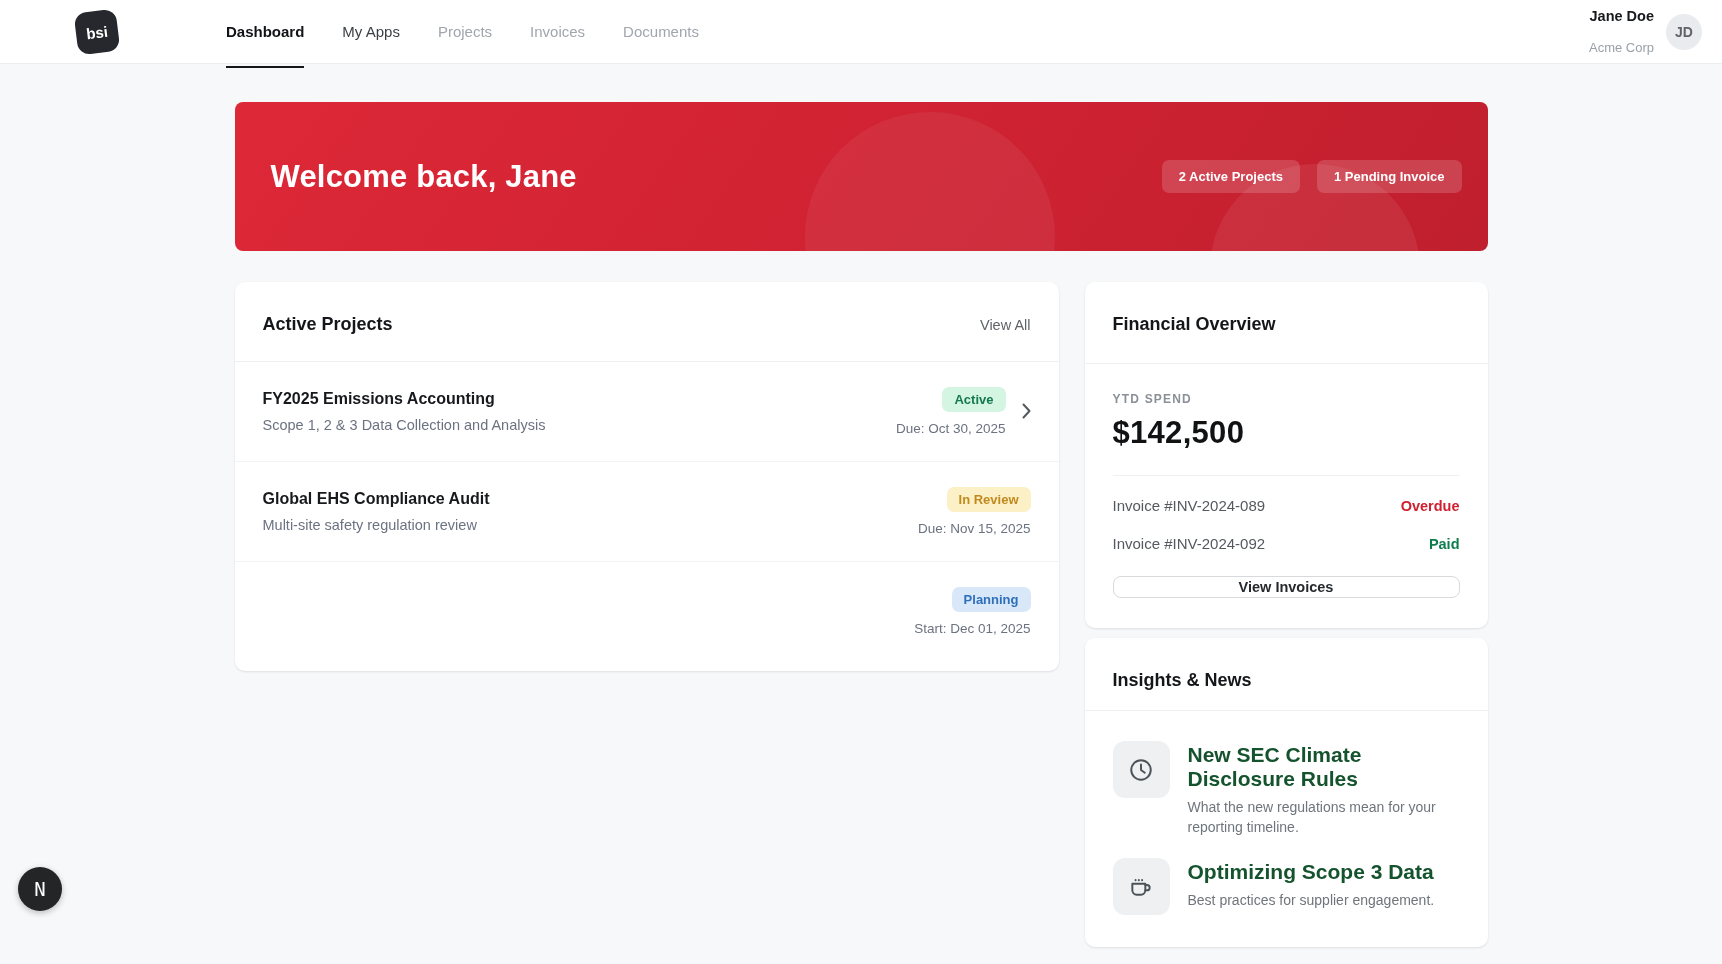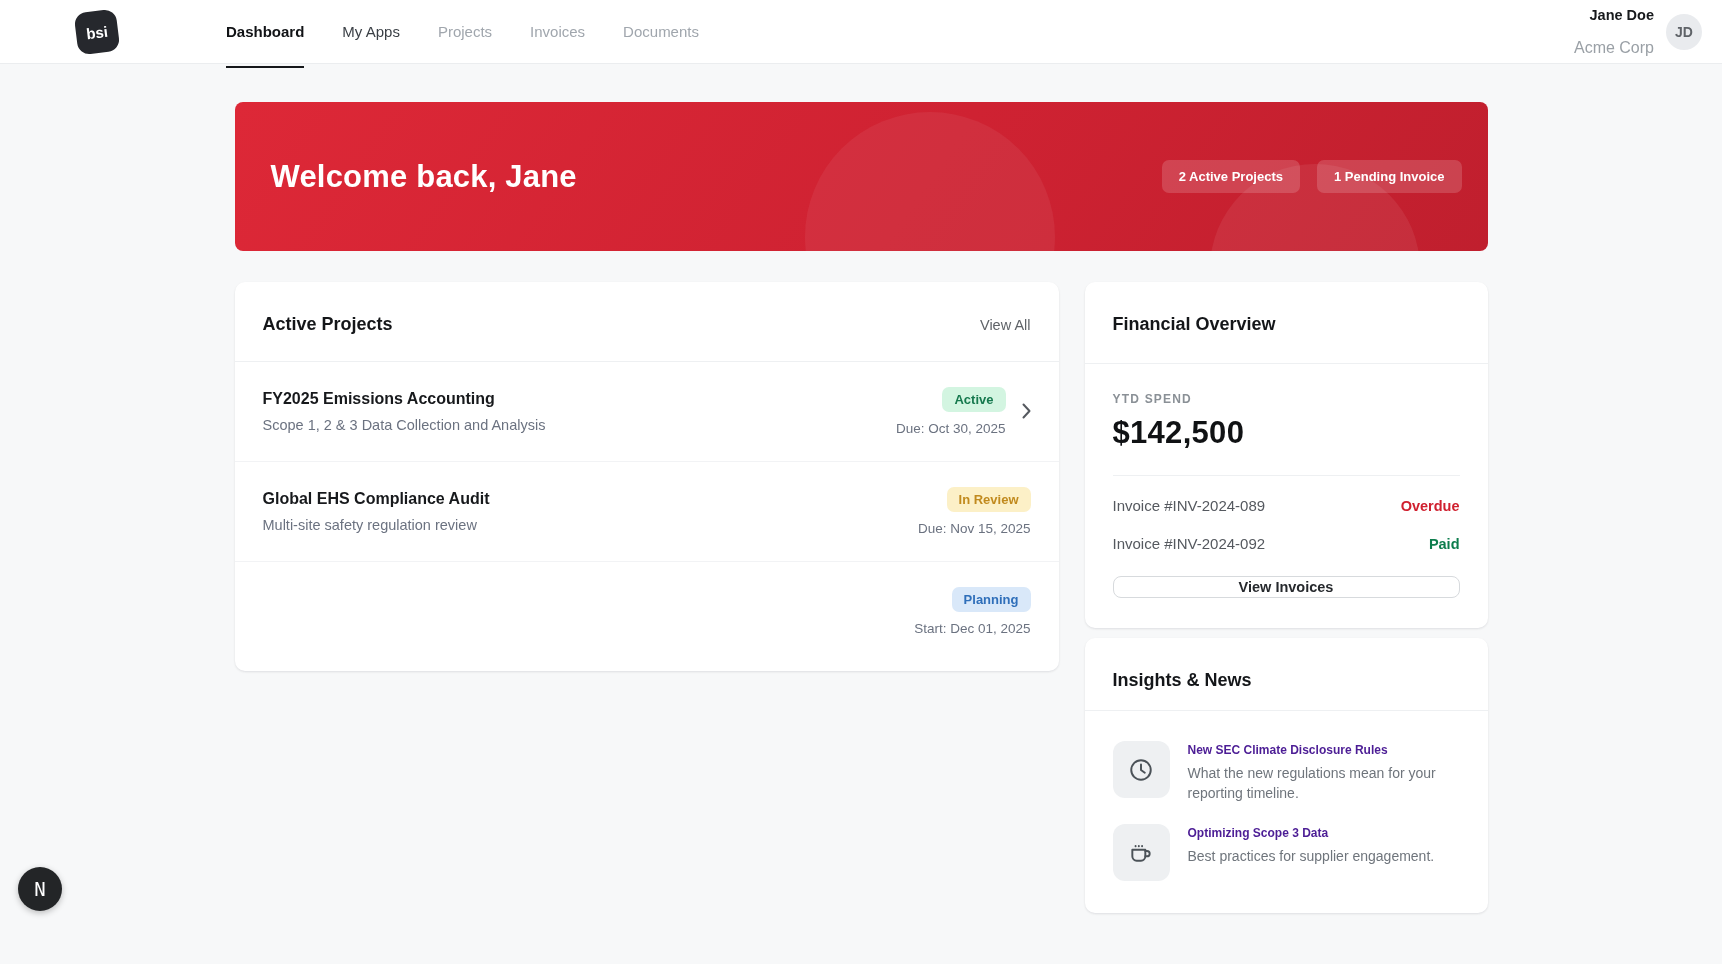--- a/index.html
+++ b/index.html
@@ -46,21 +46,21 @@
     content: "";
     position: absolute;
     left: 0; right: 0; bottom: 0;
     height: 2px;
     background: #15171a;
   }
   .nav-item.strong { color: #3a3f45; }
   .header-right { margin-left: auto; display: flex; align-items: center; gap: 12px; }
   .user-meta { text-align: right; }
   .user-name { font-size: 14.5px; font-weight: bold; color: #17191c; }
-  .user-company { font-size: 16px; color: #9aa0a6; margin-top: 16px; }
+  .user-company { font-size: 13px; color: #9aa0a6; margin-top: 16px; }
   .avatar {
     width: 36px; height: 36px; border-radius: 50%;
     background: #e9ebee;
     color: #5f6368; font-size: 14px; font-weight: 600;
     display: flex; align-items: center; justify-content: center;
   }
 
   
   .container { width: 1253px; margin: 0 auto; }
 
@@ -182,21 +182,21 @@
   .insight-item { display: flex; gap: 18px; cursor: pointer; }
   .insight-icon-tile {
     width: 57px; height: 57px;
     flex: 0 0 auto;
     background: #eef0f2;
     border-radius: 12px;
     display: flex; align-items: center; justify-content: center;
     color: #4b5258;
   }
   .insight-text { padding-top: 2px; }
-  .insight-title { font-size: 12px; font-weight: 600; color: #4c1d95; }
+  .insight-title { font-size: 21px; font-weight: 600; color: #14532d; }
   .insight-desc { font-size: 14px; color: #6f757c; margin-top: 6px; line-height: 1.45; max-width: 255px; }
 
   
   .float-btn {
     position: absolute;
     left: 18px; bottom: 53px;
     width: 44px; height: 44px;
     border-radius: 50%;
     background: #232527;
     color: #ffffff;

